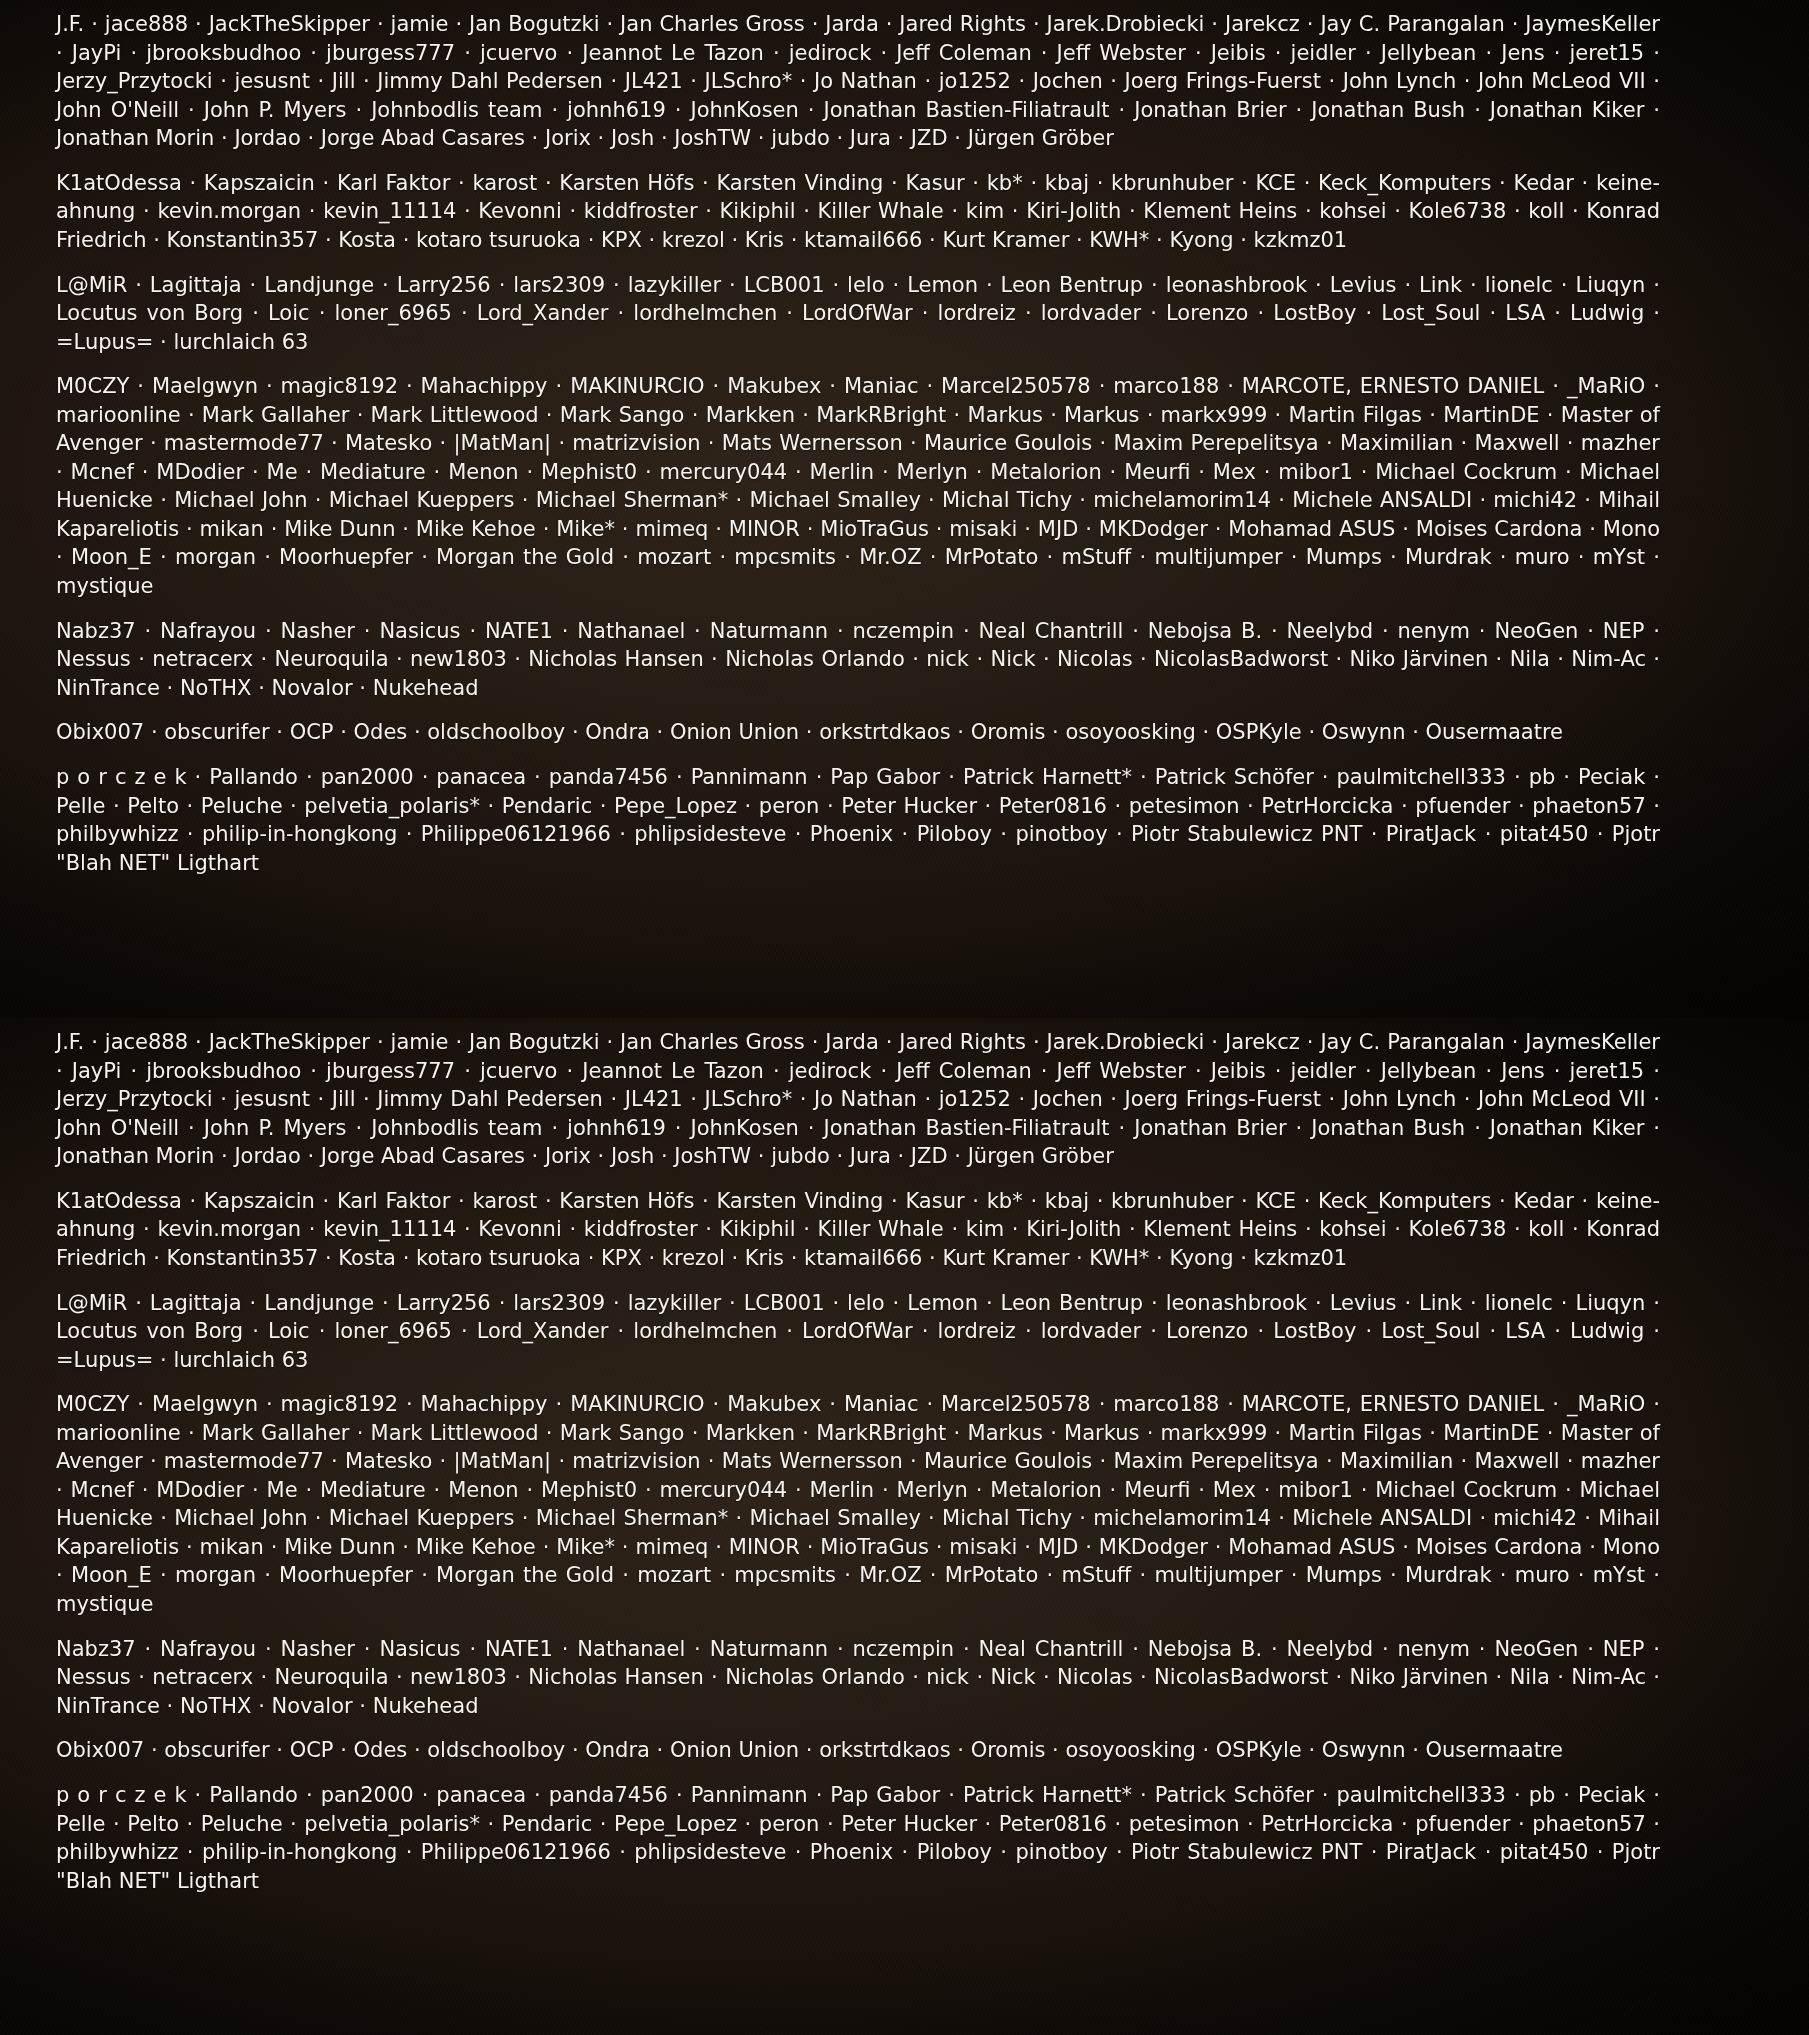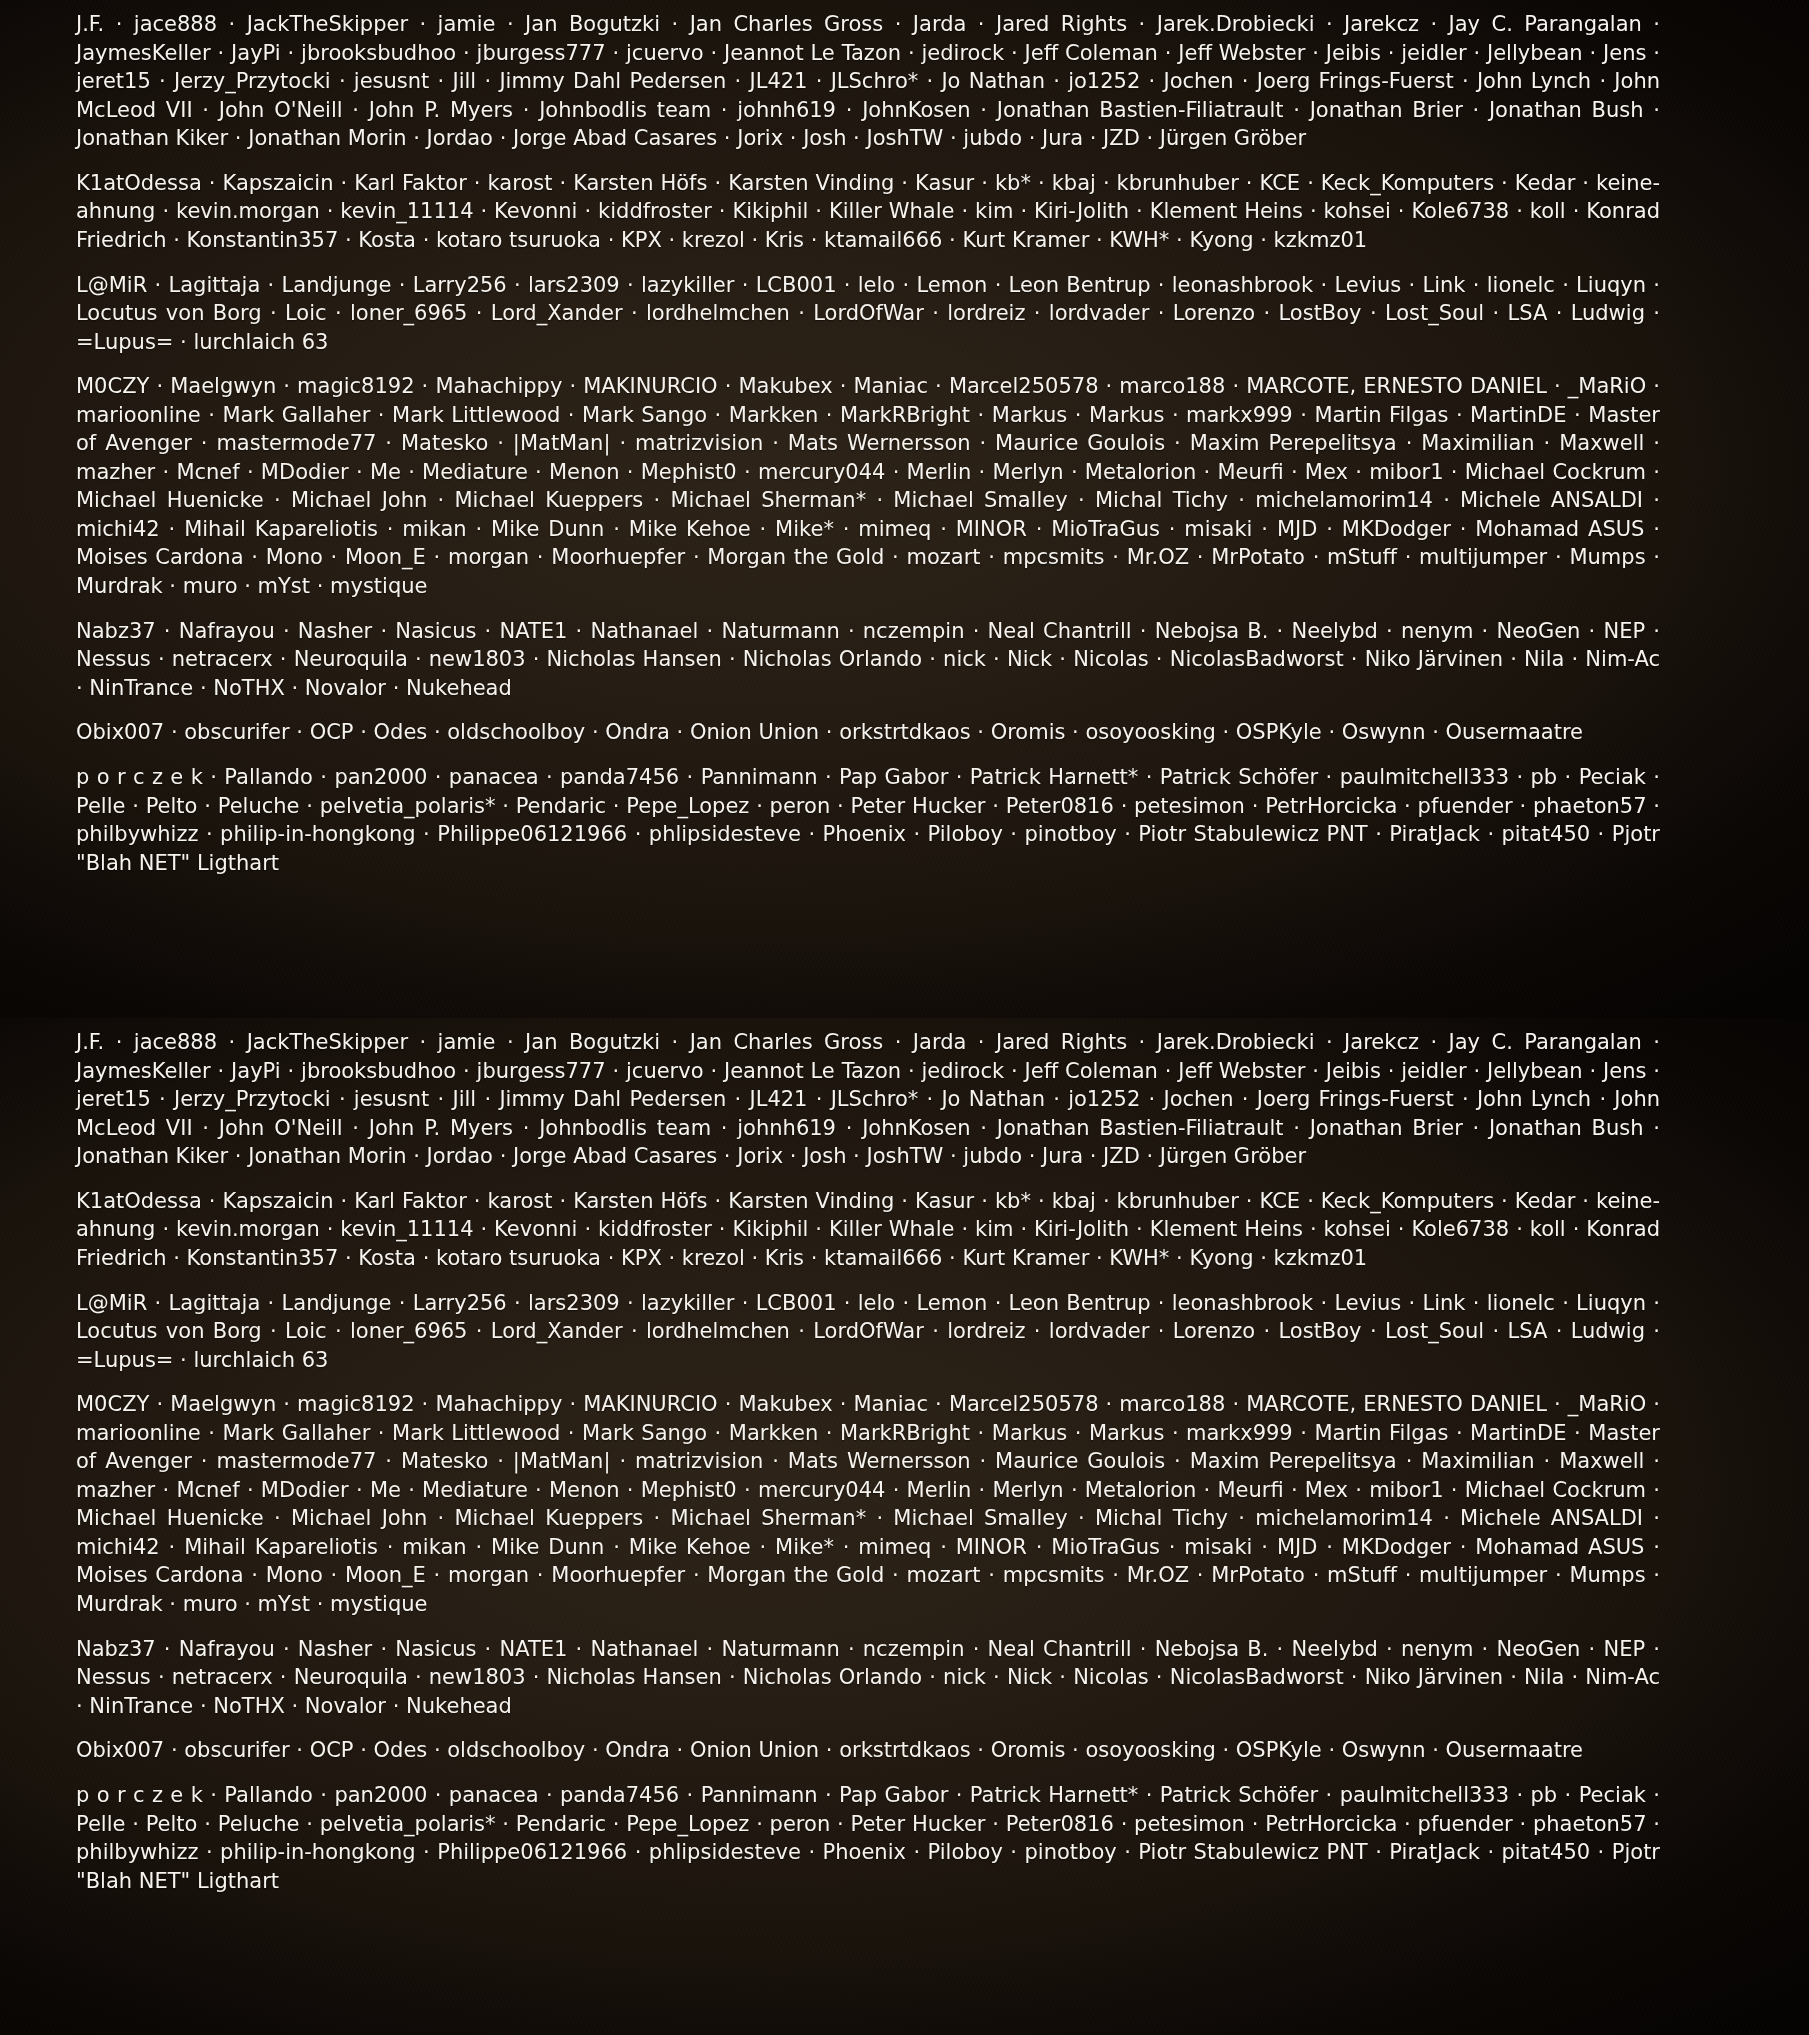--- a/index.html
+++ b/index.html
@@ -20,21 +20,21 @@
   }
   .screen {
     width: 1809px;
     height: 2035px;
   }
   .credits-copy {
     width: 1809px;
     height: 1018px;
     overflow: hidden;
     box-sizing: border-box;
-    padding: 10px 149px 0 76px;
+    padding: 10px 149px 0 56px;
     position: relative;
     background:
       repeating-linear-gradient(115deg,
         rgba(255,255,255,0.013) 0px, rgba(255,255,255,0.013) 0.9px,
         rgba(0,0,0,0.0) 0.9px, rgba(0,0,0,0.0) 3.6px),
       radial-gradient(ellipse 80% 72% at 42% 46%,
         var(--bg-center) 0%,
         #251c13 32%,
         var(--bg-mid) 62%,
         #0b0705 84%,

